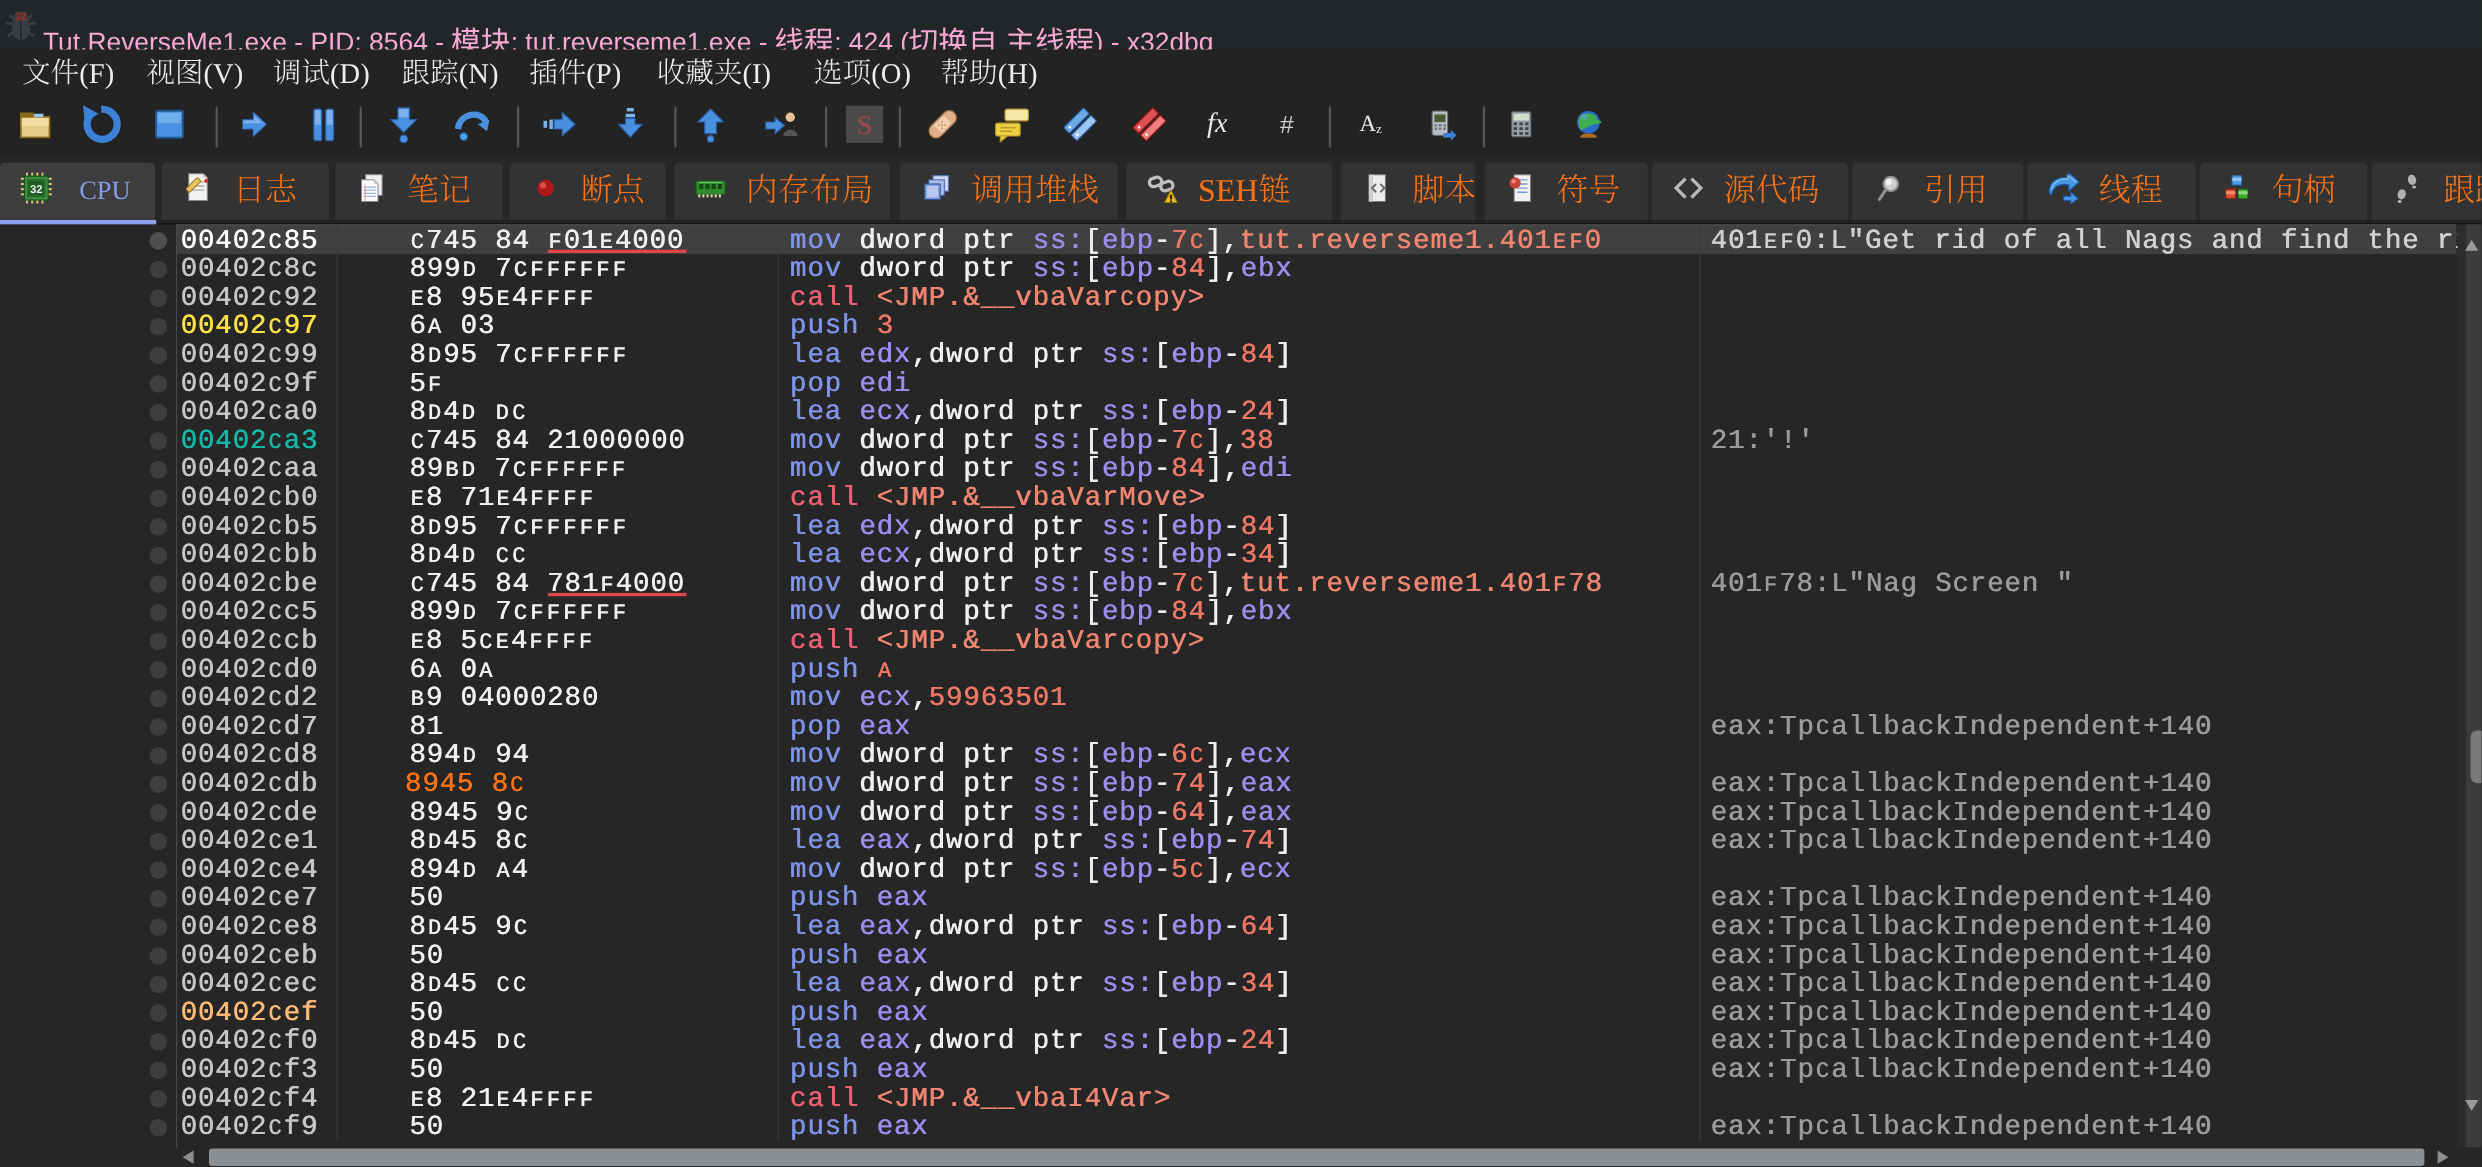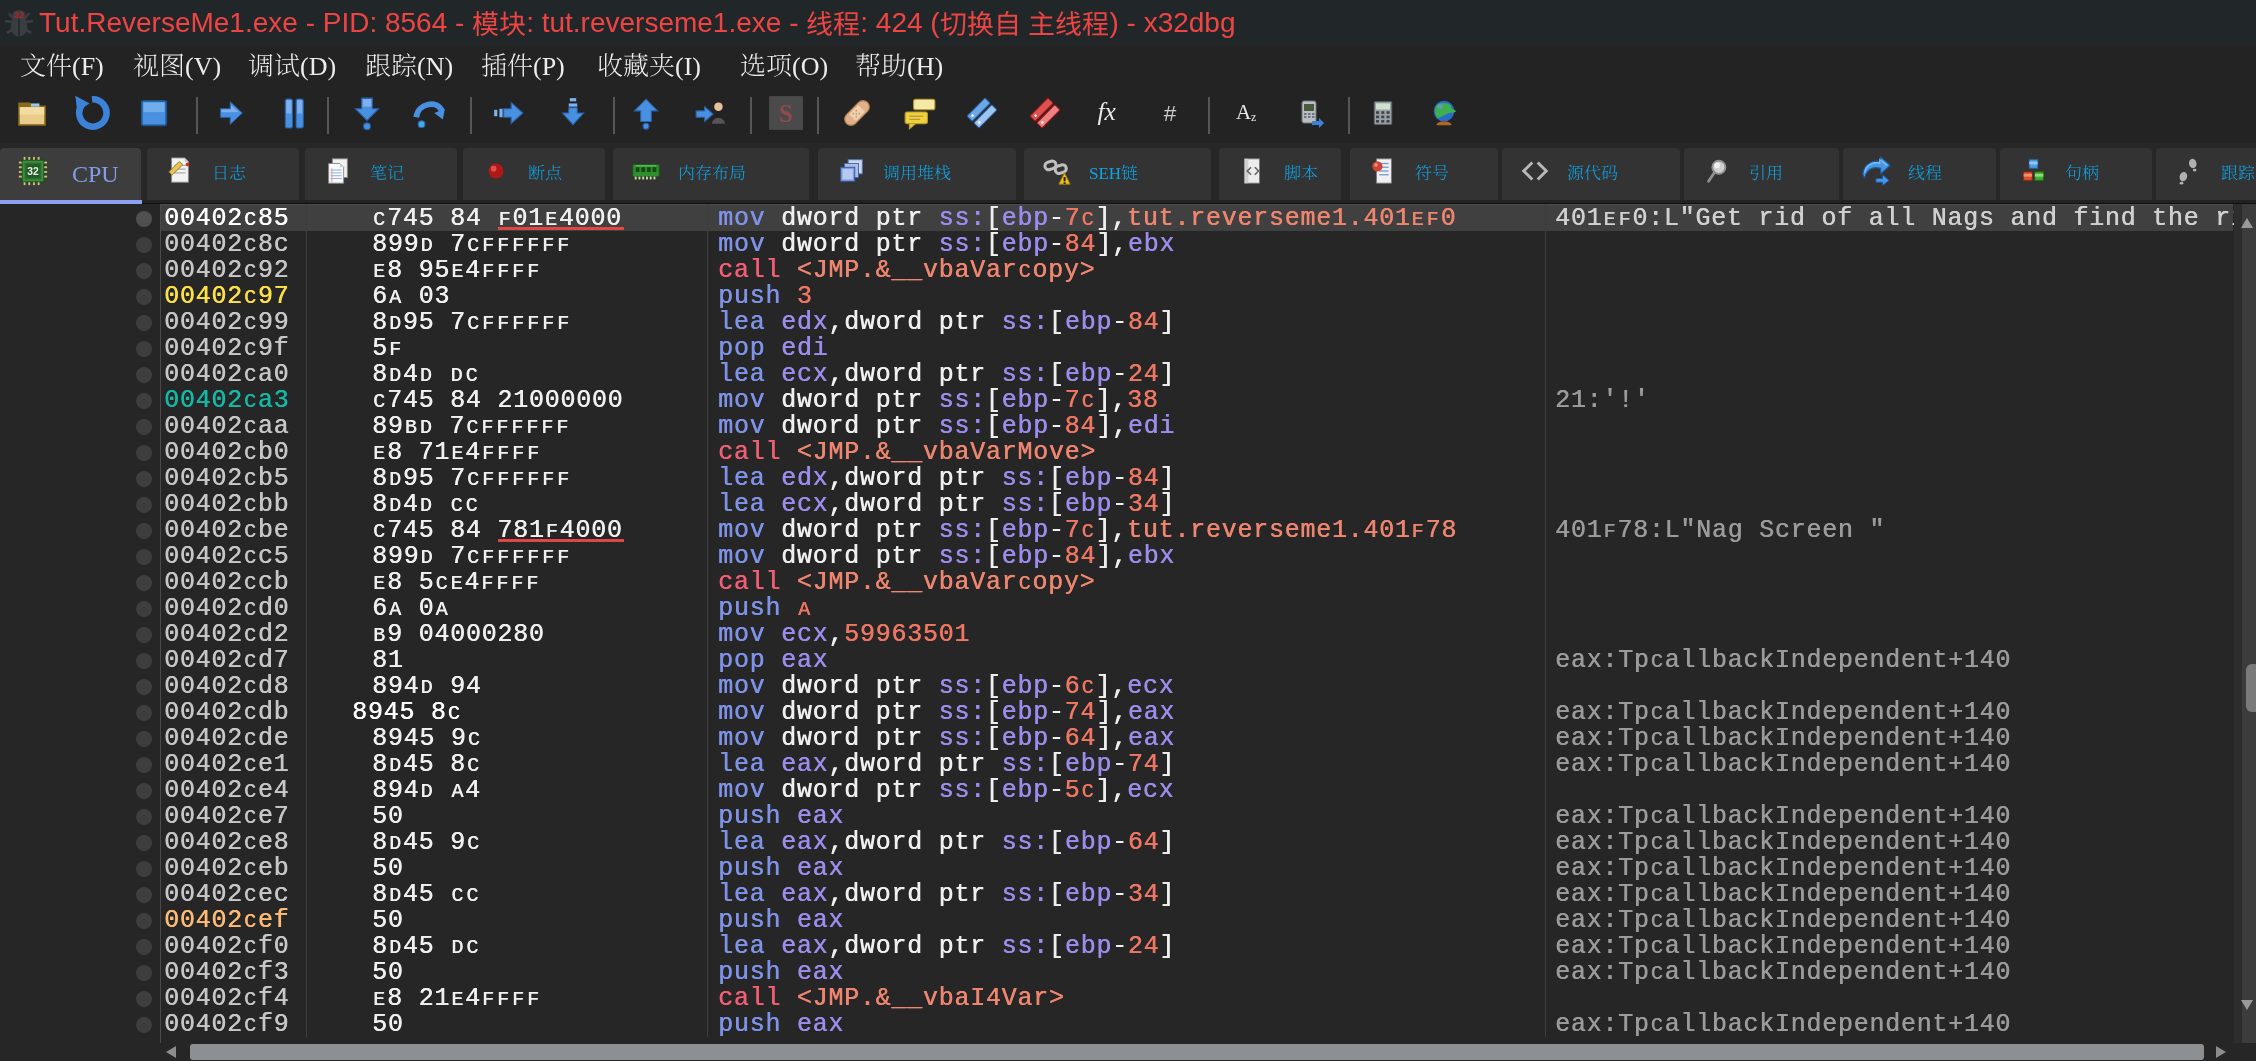--- a/index.html
+++ b/index.html
@@ -9,21 +9,21 @@
 .m{font-family:"Liberation Mono",monospace;font-size:25px;letter-spacing:0.75px;line-height:26px;white-space:pre;text-shadow:0.5px 0 currentColor}
 .i{color:#7e93e8}.k{color:#f05e74}.w{color:#efefef}.r{color:#9c8cec}.n{color:#ee7663}.s{color:#ee8570}
 .m b{font-weight:normal;display:inline-block;width:15px;font-size:20px;text-align:center}
 #title{left:0;top:0;width:2256px;height:45px;background:#212729}
 #menu{left:0;top:45px;width:2256px;height:43px;background:#232323;font-family:"Liberation Serif",serif;font-size:26px;color:#ededed}
 .mi{top:0;line-height:43px}
 #toolbar{left:0;top:88px;width:2256px;height:55px;background:#232323}
 #tabs{left:0;top:143px;width:2256px;height:61px;background:#272727}
 .tab{top:5px;height:52px;border-radius:4px 4px 0 0}
 .ti{position:absolute;left:18px;top:8px;width:30px;height:30px}
-.tl{position:absolute;left:65px;top:0;line-height:52px;font-family:"Liberation Serif",serif;font-size:17px;color:#0ea5e9;white-space:nowrap}
+.tl{position:absolute;left:65px;top:0;line-height:52px;font-family:"Liberation Serif",serif;font-size:29px;color:#f97316;white-space:nowrap}
 </style></head><body>
 <svg width="0" height="0" style="position:absolute">
     <defs>
 <path id="s0" d="M411 -834 400 -825C453 -784 517 -711 535 -653C598 -612 634 -751 411 -834ZM709 -589C671 -446 605 -321 505 -215C399 -313 322 -438 277 -589ZM870 -678 822 -619H49L58 -589H254C295 -422 367 -286 468 -178C360 -78 220 3 43 62L52 79C240 27 387 -48 501 -144C607 -44 741 28 900 75C912 47 936 31 964 30L967 19C801 -20 657 -87 543 -182C657 -292 733 -427 780 -589H930C944 -589 952 -594 955 -605C923 -636 870 -678 870 -678Z"></path>
 <path id="s1" d="M598 -825V-608H436C454 -649 469 -692 482 -736C503 -735 514 -744 518 -755L428 -783C400 -633 343 -489 280 -395L294 -385C343 -435 387 -502 423 -578H598V-334H284L292 -304H598V74H609C630 74 652 61 652 52V-304H939C953 -304 962 -309 965 -320C935 -350 884 -389 884 -389L840 -334H652V-578H910C924 -578 934 -583 936 -594C906 -623 857 -662 857 -662L813 -608H652V-786C677 -790 685 -800 688 -814ZM264 -835C212 -646 123 -457 37 -338L51 -327C96 -373 138 -430 177 -493V75H187C208 75 230 60 231 56V-542C248 -545 258 -552 261 -561L223 -575C258 -641 289 -713 316 -786C338 -785 350 -794 354 -805Z"></path>
 <path id="s2" d="M759 -308 679 -318V-7C679 32 691 45 751 45H828C942 45 967 35 967 10C967 0 964 -7 945 -13L943 -147H928C920 -91 910 -32 905 -17C902 -7 899 -5 890 -4C881 -4 858 -4 826 -4H760C733 -4 730 -7 730 -20V-285C748 -287 758 -296 759 -308ZM715 -630 627 -640C626 -320 638 -93 321 57L333 75C684 -70 676 -298 681 -604C704 -606 713 -617 715 -630ZM443 -791V-229H450C477 -229 493 -243 493 -247V-736H817V-241H825C848 -241 869 -255 869 -259V-729C890 -731 901 -737 908 -745L842 -797L813 -763H505ZM161 -831 149 -824C186 -789 230 -729 240 -683C296 -641 342 -758 161 -831ZM254 52V-381C290 -345 328 -296 341 -257C394 -222 431 -330 254 -405V-422C296 -478 330 -535 354 -589C377 -591 390 -591 399 -598L332 -664L293 -626H48L57 -596H294C242 -468 132 -311 23 -214L37 -203C94 -244 150 -298 201 -356V75H210C235 75 254 59 254 52Z"></path>
 <path id="s3" d="M419 -321 415 -305C497 -284 567 -247 596 -221C652 -208 664 -319 419 -321ZM312 -197 308 -180C468 -147 604 -86 663 -43C734 -27 743 -166 312 -197ZM831 -750V-21H166V-750ZM166 53V9H831V70H839C858 70 884 53 885 48V-740C905 -744 922 -750 929 -759L854 -818L821 -780H172L113 -811V75H123C148 75 166 61 166 53ZM464 -706 383 -739C354 -643 293 -526 218 -445L228 -432C276 -471 320 -519 357 -569C386 -518 424 -474 469 -436C391 -375 298 -323 198 -286L207 -271C320 -304 420 -351 503 -409C575 -357 661 -318 756 -292C764 -318 781 -334 805 -337V-348C711 -366 620 -396 543 -438C605 -487 657 -542 696 -602C721 -602 731 -604 739 -612L675 -672L635 -636H400C411 -657 422 -677 430 -697C449 -694 460 -696 464 -706ZM370 -589 381 -606H627C595 -555 553 -507 502 -463C448 -498 403 -541 370 -589Z"></path>
 <path id="s4" d="M105 -829 93 -822C137 -777 199 -701 217 -646C276 -605 315 -731 105 -830ZM213 -530C232 -534 245 -541 249 -548L190 -597L162 -566H31L40 -536H161V-113C161 -95 156 -90 128 -76L164 -5C172 -9 185 -21 189 -40C253 -109 312 -179 339 -214L328 -227C288 -192 247 -158 213 -130ZM379 -775V-422C379 -232 359 -64 230 66L245 77C412 -50 430 -242 430 -422V-735H845V-16C845 -1 840 5 822 5C804 5 711 -2 711 -2V14C751 19 774 26 789 35C801 45 806 60 808 75C888 67 896 37 896 -10V-725C917 -728 934 -736 940 -743L864 -802L835 -765H442L379 -795ZM540 -156V-312H715V-156ZM540 -92V-126H715V-83H723C739 -83 765 -96 766 -102V-305C783 -308 798 -315 804 -322L736 -374L706 -342H544L490 -368V-75H497C519 -75 540 -87 540 -92ZM685 -699 600 -709V-594H470L478 -564H600V-448H454L462 -418H797C811 -418 820 -423 822 -434C797 -461 754 -494 754 -494L718 -448H649V-564H779C793 -564 802 -569 804 -580C779 -606 739 -639 739 -639L704 -594H649V-672C674 -676 682 -685 685 -699Z"></path>
 <path id="s5" d="M791 -805 780 -798C810 -766 845 -711 855 -670C909 -629 959 -739 791 -805ZM110 -832 97 -825C140 -778 195 -698 210 -639C270 -597 311 -725 110 -832ZM221 -530C240 -534 253 -541 257 -548L199 -597L170 -566H42L51 -536H169V-81C169 -64 165 -58 136 -44L172 27C181 24 193 12 198 -6C267 -76 328 -147 360 -184L349 -196C304 -159 259 -122 221 -93ZM597 -459 559 -412H318L326 -382H461V-96C390 -76 331 -61 297 -54L331 9C339 6 347 -2 350 -14C490 -64 597 -108 675 -139L670 -155L514 -111V-382H641C655 -382 664 -387 666 -398C639 -425 597 -459 597 -459ZM887 -651 844 -598H718C717 -660 717 -724 718 -789C742 -792 752 -803 753 -816L659 -828C659 -748 660 -671 662 -598H304L312 -568H664C676 -288 719 -72 855 33C891 65 944 88 963 62C969 52 967 39 942 7L956 -140L944 -142C933 -101 919 -56 908 -31C900 -11 896 -10 881 -23C762 -112 727 -321 719 -568H940C954 -568 964 -573 967 -584C936 -613 887 -651 887 -651Z"></path>
 <path id="s6" d="M938 -282 879 -334C850 -301 785 -237 733 -195C697 -255 667 -323 646 -393H823V-346H830C848 -346 874 -361 875 -367V-738C895 -742 911 -749 918 -757L845 -814L813 -778H540L476 -812V-27C476 -7 472 -1 444 13L473 74C478 72 484 67 490 59C586 13 679 -39 728 -65L723 -80C653 -53 582 -27 528 -9V-393H624C673 -178 766 -13 922 76C930 51 947 37 969 34L971 23C879 -17 802 -89 743 -180C807 -210 877 -254 912 -280C923 -275 933 -276 938 -282ZM528 -719V-748H823V-602H528ZM528 -572H823V-422H528ZM147 -536V-737H344V-536ZM176 -376 95 -385V-27L45 -16L87 57C96 53 104 45 107 33C253 -18 366 -69 453 -113L448 -128C388 -109 327 -90 269 -74V-288H409C422 -288 432 -293 434 -304C407 -332 362 -368 362 -368L323 -318H269V-506H344V-466H352C368 -466 395 -476 396 -481V-728C416 -732 432 -739 439 -747L366 -803L334 -767H160L96 -801V-453H104C130 -453 147 -468 147 -472V-506H218V-59L144 -39V-352C166 -355 174 -363 176 -376Z"></path>
@@ -80,21 +80,21 @@
 <path d="M4 17 L12 18"></path>
         <path d="M32 17 L24 18"></path>
 <path d="M6 29 C9 27 12 25 14 24"></path>
         <path d="M30 29 C27 27 24 25 22 24"></path>
 </g>
 <path d="M12 10 C12 5 24 5 24 10 C26 12 26 15 24 16 L12 16 C10 15 10 12 12 10 Z" fill="#393e41"></path>
 <ellipse cx="18" cy="23" rx="8.5" ry="9.5" fill="#393e41"></ellipse>
 <line x1="18" y1="15" x2="18" y2="32" stroke="#26292b" stroke-width="1.6"></line>
 <text x="18" y="14" font-family="Liberation Sans" font-size="9.5" font-weight="bold" fill="#b02525" text-anchor="middle">32</text>
 </svg>
-    <span class="abs" style="left:39px;top:0;line-height:45px;font-size:28px;color:#ef4444">Tut.ReverseMe1.exe - PID: 8564 - <svg class="cjt" viewBox="0 -880 1000 1000">
+    <span class="abs" style="left:39px;top:16px;line-height:45px;font-size:24px;color:#f9a8d4">Tut.ReverseMe1.exe - PID: 8564 - <svg class="cjt" viewBox="0 -880 1000 1000">
         <use href="#n0"></use>
       </svg><svg class="cjt" viewBox="0 -880 1000 1000">
         <use href="#n1"></use>
       </svg>: tut.reverseme1.exe - <svg class="cjt" viewBox="0 -880 1000 1000">
         <use href="#n2"></use>
       </svg><svg class="cjt" viewBox="0 -880 1000 1000">
         <use href="#n3"></use>
       </svg>: 424 (<svg class="cjt" viewBox="0 -880 1000 1000">
         <use href="#n4"></use>
       </svg><svg class="cjt" viewBox="0 -880 1000 1000">
@@ -629,21 +629,21 @@
 <span class="m abs" style="left:164px;top:648px;color:#c6c6c6">00402<b>C</b>d7</span>
 <span class="m abs" style="left:372px;top:648px;color:#f0f0f0">81</span>
 <span class="m abs" style="left:718px;top:648px"><span class="i">pop</span><span class="w"> </span><span class="r">eax</span></span>
 <span class="m abs" style="left:1555px;top:648px;color:#9b9b9b">eax:Tp<b>C</b>allbackIndependent+140</span>
 <div class="abs" style="left:136px;top:679px;width:16px;height:16px;border-radius:50%;background:#3e3e3e"></div>
 <span class="m abs" style="left:164px;top:674px;color:#c6c6c6">00402<b>C</b>d8</span>
 <span class="m abs" style="left:372px;top:674px;color:#f0f0f0">894<b>D</b> 94</span>
 <span class="m abs" style="left:718px;top:674px"><span class="i">mov</span><span class="w"> dword ptr </span><span class="r">ss:</span><span class="w">[</span><span class="r">ebp</span><span class="w">-</span><span class="n">6<b>C</b></span><span class="w">]</span><span class="w">,</span><span class="r">ecx</span></span>
 <div class="abs" style="left:136px;top:705px;width:16px;height:16px;border-radius:50%;background:#3e3e3e"></div>
 <span class="m abs" style="left:164px;top:700px;color:#c6c6c6">00402<b>C</b>db</span>
-<span class="m abs" style="left:352px;top:700px;color:#ffffff">8945 8<b>C</b></span>
+<span class="m abs" style="left:368px;top:700px;color:#f97316">8945 8<b>C</b></span>
 <span class="m abs" style="left:718px;top:700px"><span class="i">mov</span><span class="w"> dword ptr </span><span class="r">ss:</span><span class="w">[</span><span class="r">ebp</span><span class="w">-</span><span class="n">74</span><span class="w">]</span><span class="w">,</span><span class="r">eax</span></span>
 <span class="m abs" style="left:1555px;top:700px;color:#9b9b9b">eax:Tp<b>C</b>allbackIndependent+140</span>
 <div class="abs" style="left:136px;top:731px;width:16px;height:16px;border-radius:50%;background:#3e3e3e"></div>
 <span class="m abs" style="left:164px;top:726px;color:#c6c6c6">00402<b>C</b>de</span>
 <span class="m abs" style="left:372px;top:726px;color:#f0f0f0">8945 9<b>C</b></span>
 <span class="m abs" style="left:718px;top:726px"><span class="i">mov</span><span class="w"> dword ptr </span><span class="r">ss:</span><span class="w">[</span><span class="r">ebp</span><span class="w">-</span><span class="n">64</span><span class="w">]</span><span class="w">,</span><span class="r">eax</span></span>
 <span class="m abs" style="left:1555px;top:726px;color:#9b9b9b">eax:Tp<b>C</b>allbackIndependent+140</span>
 <div class="abs" style="left:136px;top:757px;width:16px;height:16px;border-radius:50%;background:#3e3e3e"></div>
 <span class="m abs" style="left:164px;top:752px;color:#c6c6c6">00402<b>C</b>e1</span>
 <span class="m abs" style="left:372px;top:752px;color:#f0f0f0">8<b>D</b>45 8<b>C</b></span>

